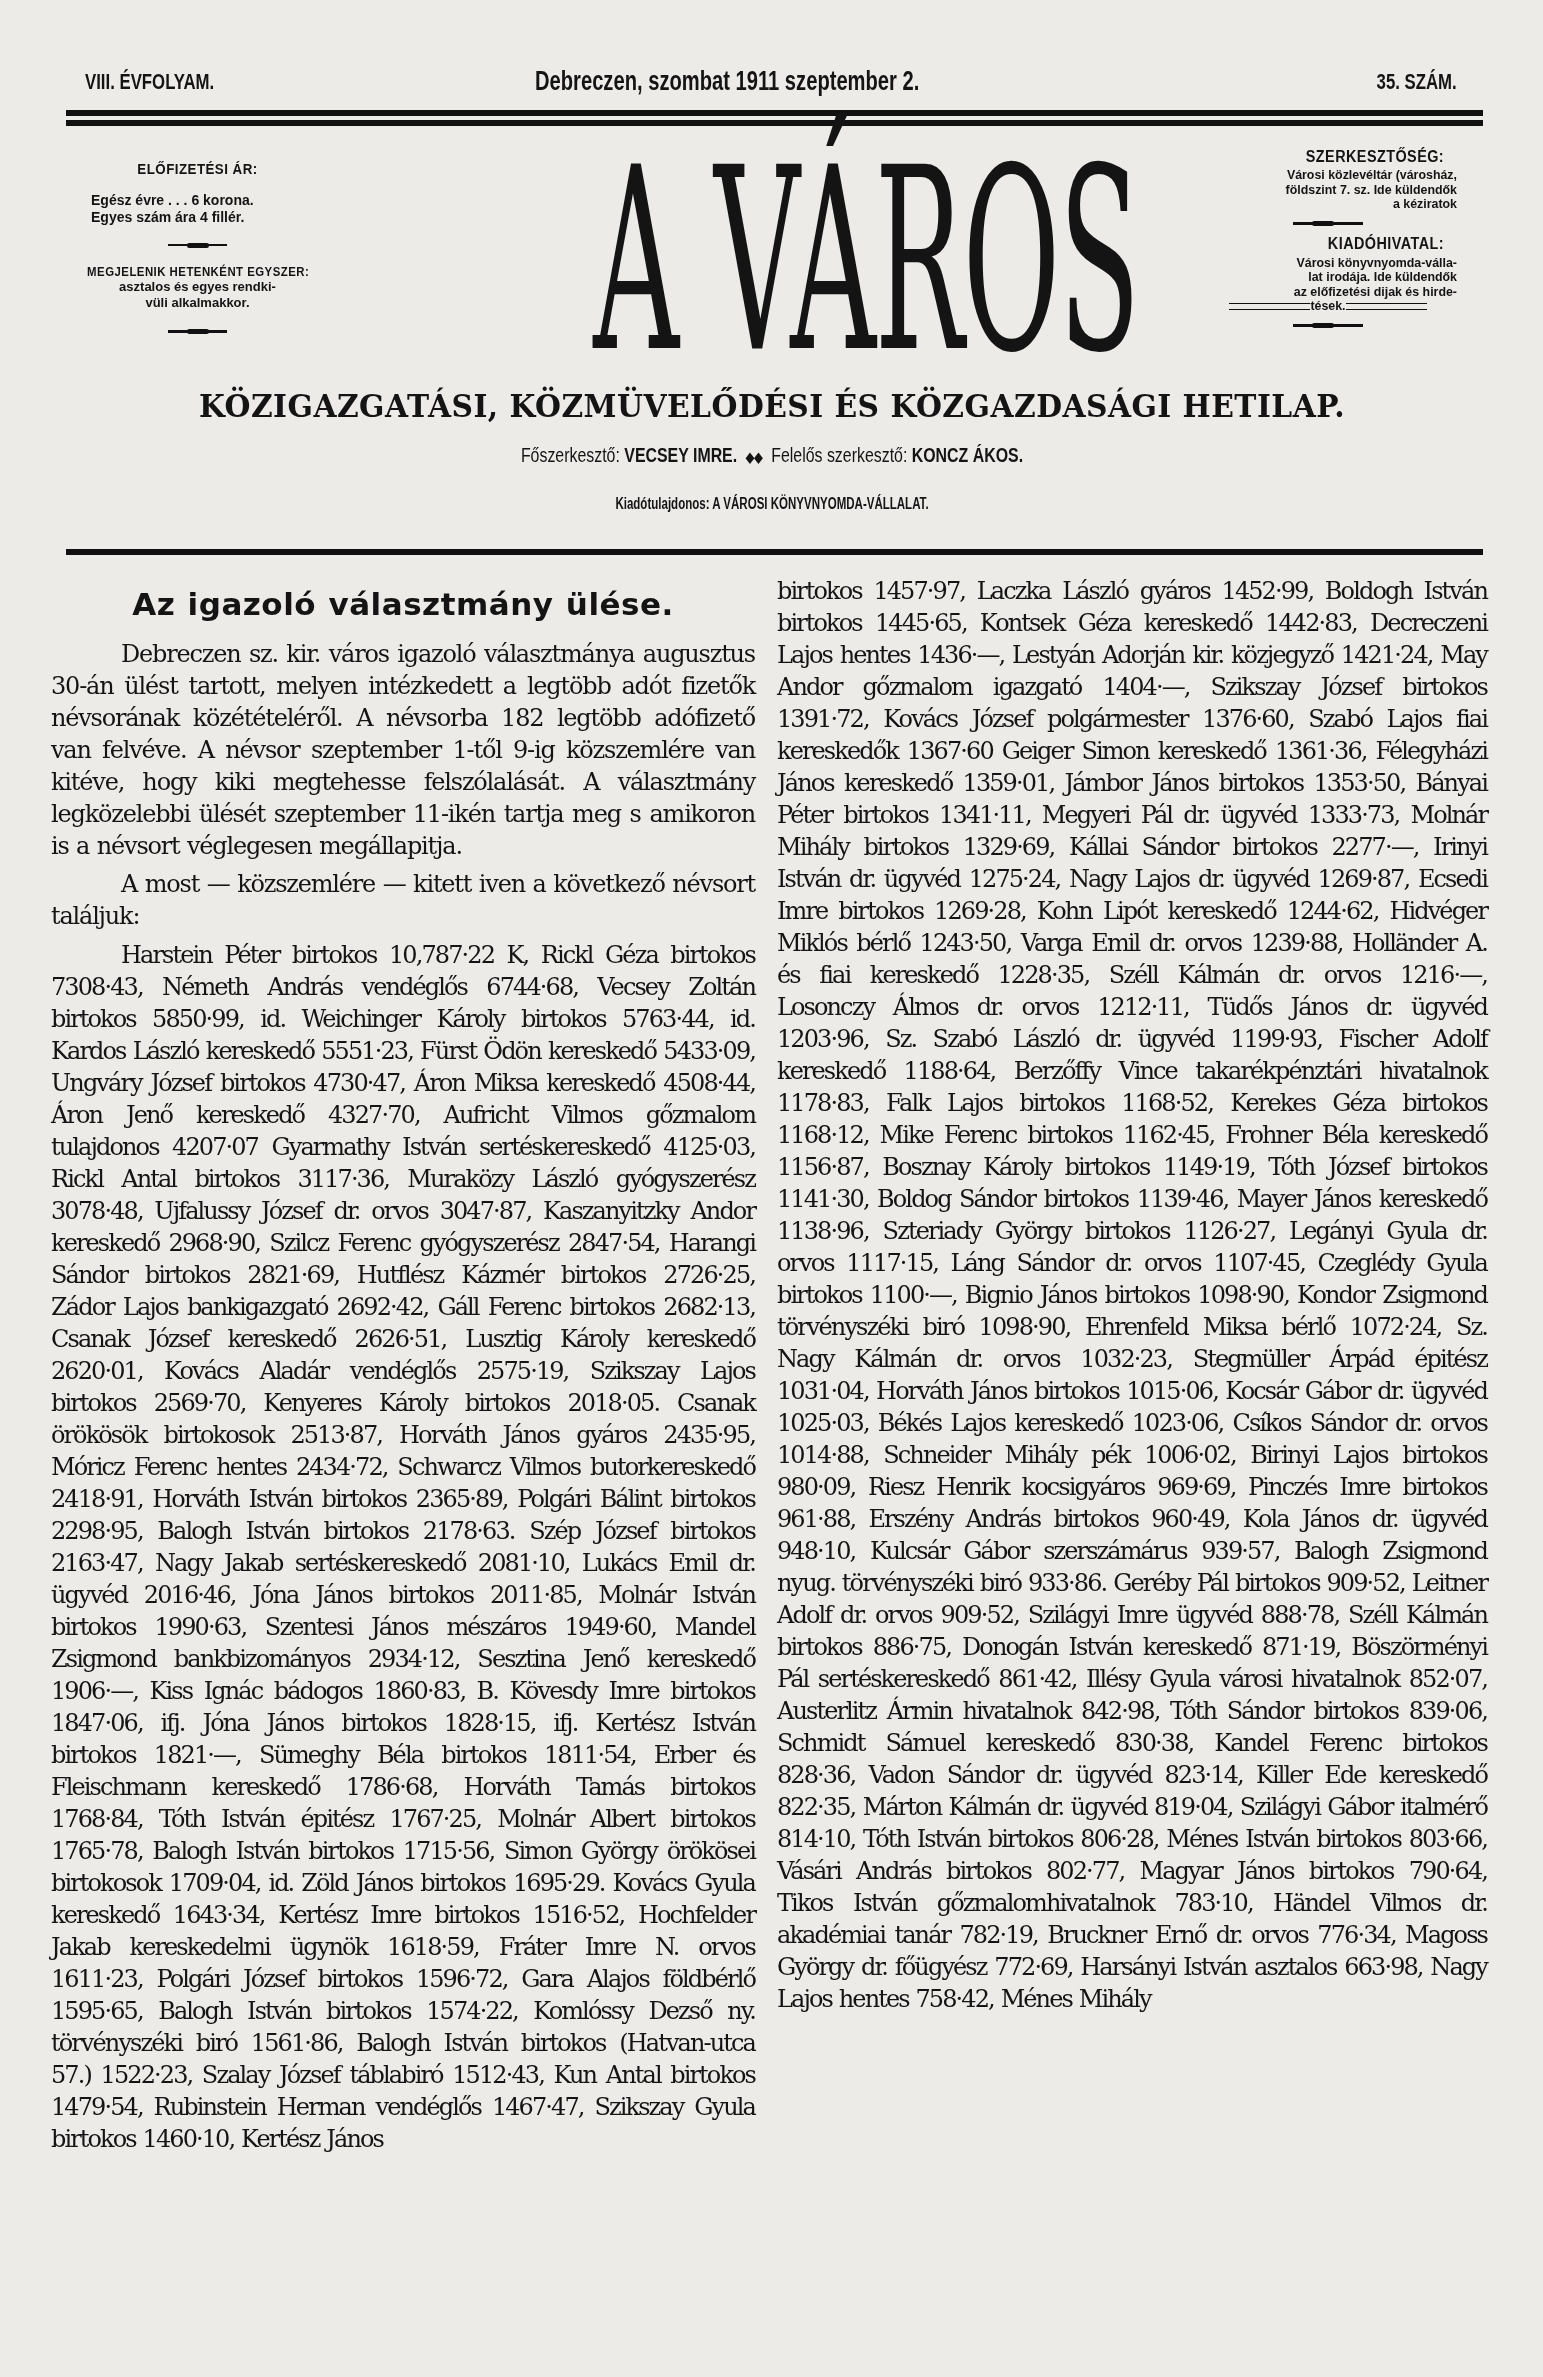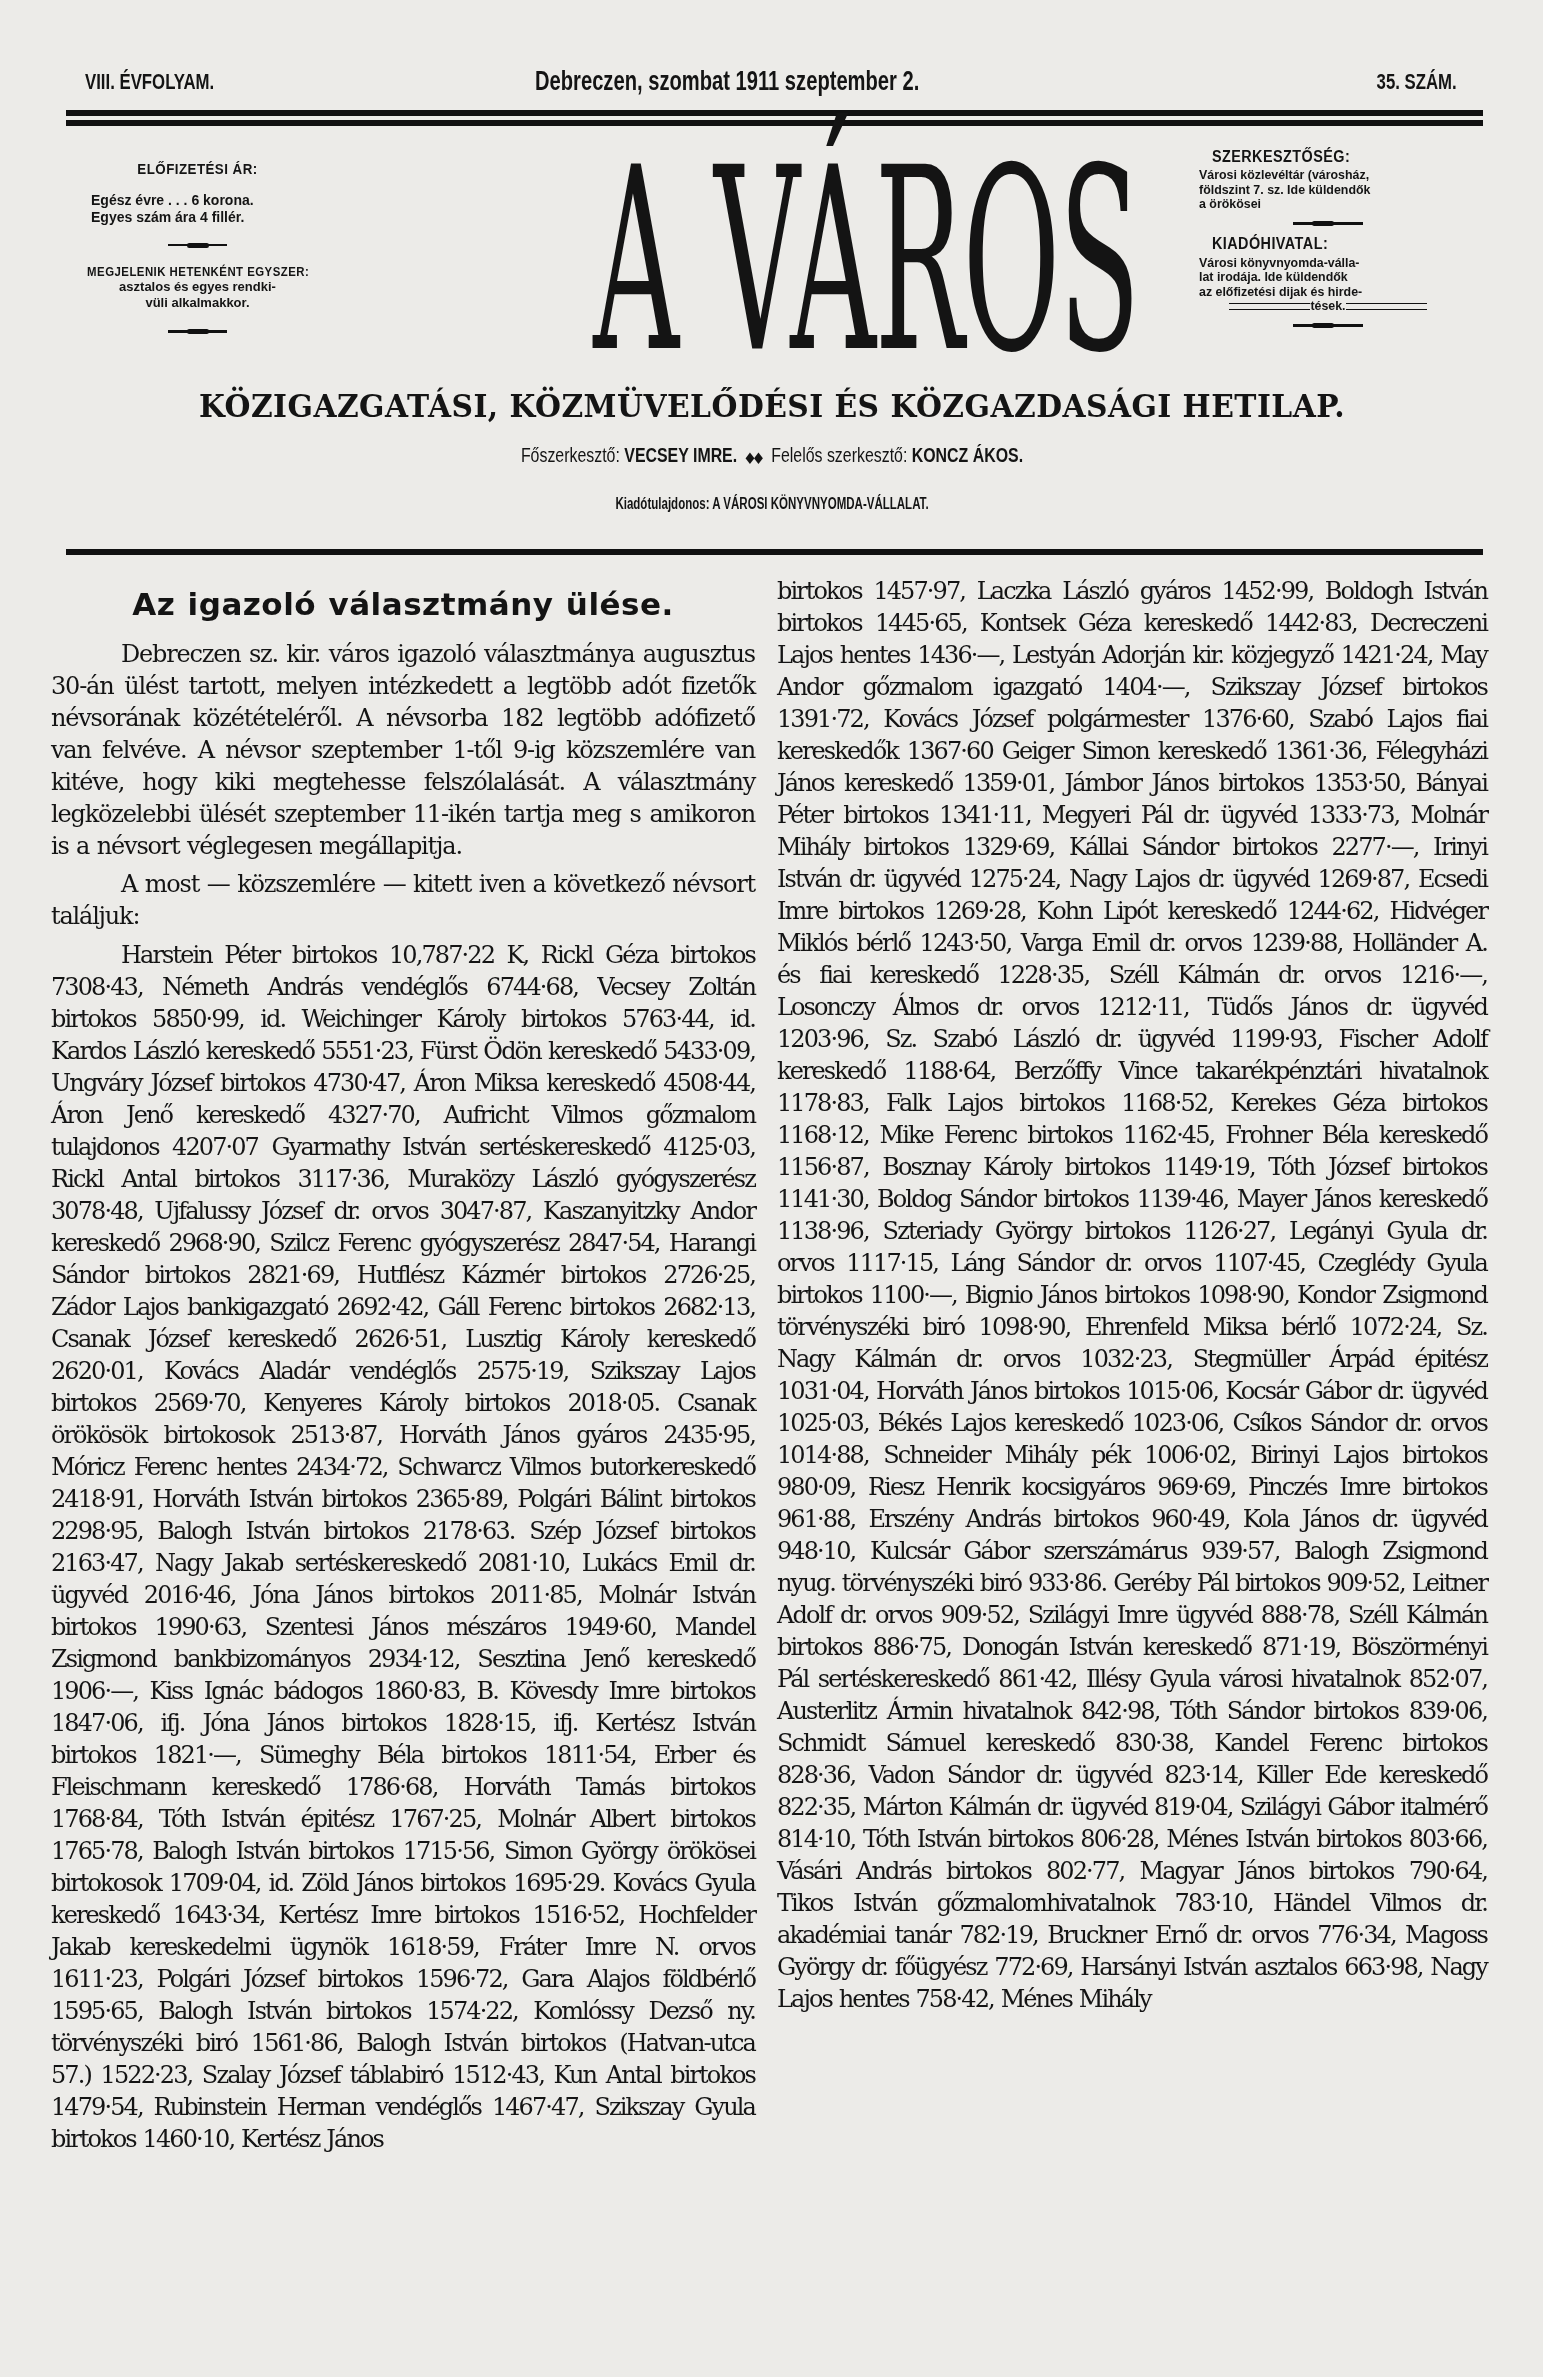--- a/index.html
+++ b/index.html
@@ -51,21 +51,21 @@
     text-align: center;
     letter-spacing: -3.2px;
     transform: scaleX(0.47);
     transform-origin: center top;
     white-space: nowrap;
   }
   .title span { display: inline-block; transform: scaleY(1.0); }
 
   .mast-right {
     position: absolute; left: 1199px; top: 148px; width: 258px;
-    text-align: left;
+    text-align: right;
     font-family: "Liberation Sans", sans-serif;
     font-weight: bold;
   }
   .mast-right .h { font-size: 16px; letter-spacing: 0.5px; margin-bottom: 2.2px; transform: scaleX(0.9); }
   .mast-right .p { font-size: 12.4px; line-height: 14.5px; }
   .mast-right .orn { margin: 10.8px auto; width: 70px; }
   .mast-right .dbl { display: flex; align-items: center; justify-content: center; gap: 0; }
   .mast-right .dbl i { display: block; width: 81px; height: 4.8px; border-top: 1.6px solid #111; border-bottom: 1.6px solid #111; }
 
   .subtitle {
@@ -153,21 +153,21 @@
     <div class="p2">vüli alkalmakkor.</div>
     <div class="orn"></div>
   </div>
 
   <div class="title"><span>A VÁROS</span></div>
 
   <div class="mast-right">
     <div class="h">SZERKESZTŐSÉG:</div>
     <div class="p">Városi közlevéltár (városház,</div>
     <div class="p">földszint 7. sz. Ide küldendők</div>
-    <div class="p">a örökösei</div>
+    <div class="p">a kéziratok</div>
     <div class="orn"></div>
     <div class="h">KIADÓHIVATAL:</div>
     <div class="p">Városi könyvnyomda-válla-</div>
     <div class="p">lat irodája. Ide küldendők</div>
     <div class="p">az előfizetési dijak és hirde-</div>
     <div class="p dbl">
       <i></i>
       <span>tések.</span>
       <i></i>
     </div>

